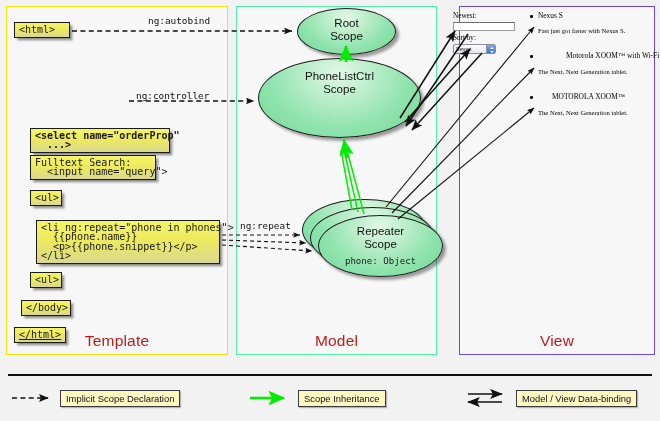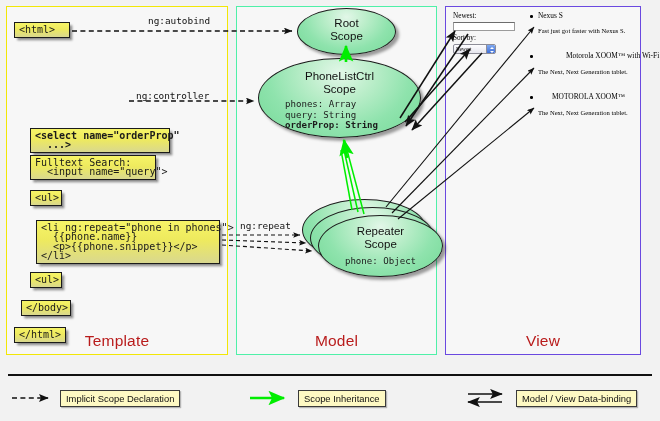--- a/index.html
+++ b/index.html
@@ -10,21 +10,21 @@
   }
   #canvas{position:absolute;left:0;top:0;width:660px;height:421px;}
 
   
   #wires{position:absolute;left:0;top:0;width:660px;height:421px;pointer-events:none;z-index:5;}
 
   
   .column{position:absolute;top:6px;height:349px;background:#f7f7f7;box-sizing:border-box;}
   .col-template{left:6px;width:222px;border:1.6px solid #f2e706;}
   .col-model{left:236px;width:201px;border:1.6px solid #4ff0a8;}
-  .col-view{left:445px;width:196px;border:1.6px solid #6a49e0;}
+  .col-view{left:459px;width:196px;border:1.6px solid #6a49e0;}
 
   .column-label{
     position:absolute;bottom:4px;left:0;width:100%;text-align:center;
     font-size:15.5px;color:#b91c1c;letter-spacing:0.2px;
   }
 
   
   .codebox{
     position:absolute;box-sizing:border-box;
     border:1.3px solid #1b1b1b;
@@ -169,31 +169,28 @@
 
   <div class="codebox" style="left:36px;top:220px;width:184px;">&lt;li ng:repeat="phone in phones"&gt;
   {{phone.name}}
   &lt;p&gt;{{phone.snippet}}&lt;/p&gt;
 &lt;/li&gt;</div>
 
   <div class="codebox" style="left:30px;top:272px;width:32px;">&lt;ul&gt;</div>
 
   <div class="codebox" style="left:21px;top:300px;width:50px;">&lt;/body&gt;</div>
 
-  <div class="codebox" style="left:14px;top:327px;width:52px;">&lt;/html&gt;</div>
+  <div class="codebox" style="left:14px;top:327px;width:52px;text-decoration:underline;">&lt;/html&gt;</div>
 
   <div class="ellipse" id="root-scope">
     <div class="title">Root<br>Scope</div>
   </div>
 
   <div class="ellipse" id="ctrl-scope">
     <div class="title">PhoneListCtrl<br>Scope</div>
-    <div class="props"><span>phones: Array
-query: String</span>
-<b>orderProp: String</b></div>
   </div>
 
   <div class="ellipse rep" id="rep3"></div>
   <div class="ellipse rep" id="rep2"></div>
   <div class="ellipse rep" id="rep1">
     <div class="title">Repeater<br>Scope</div>
     <div class="props">phone: Object</div>
   </div>
 
   <div class="view-label" style="left:453px;top:12px;">Newest:</div>

